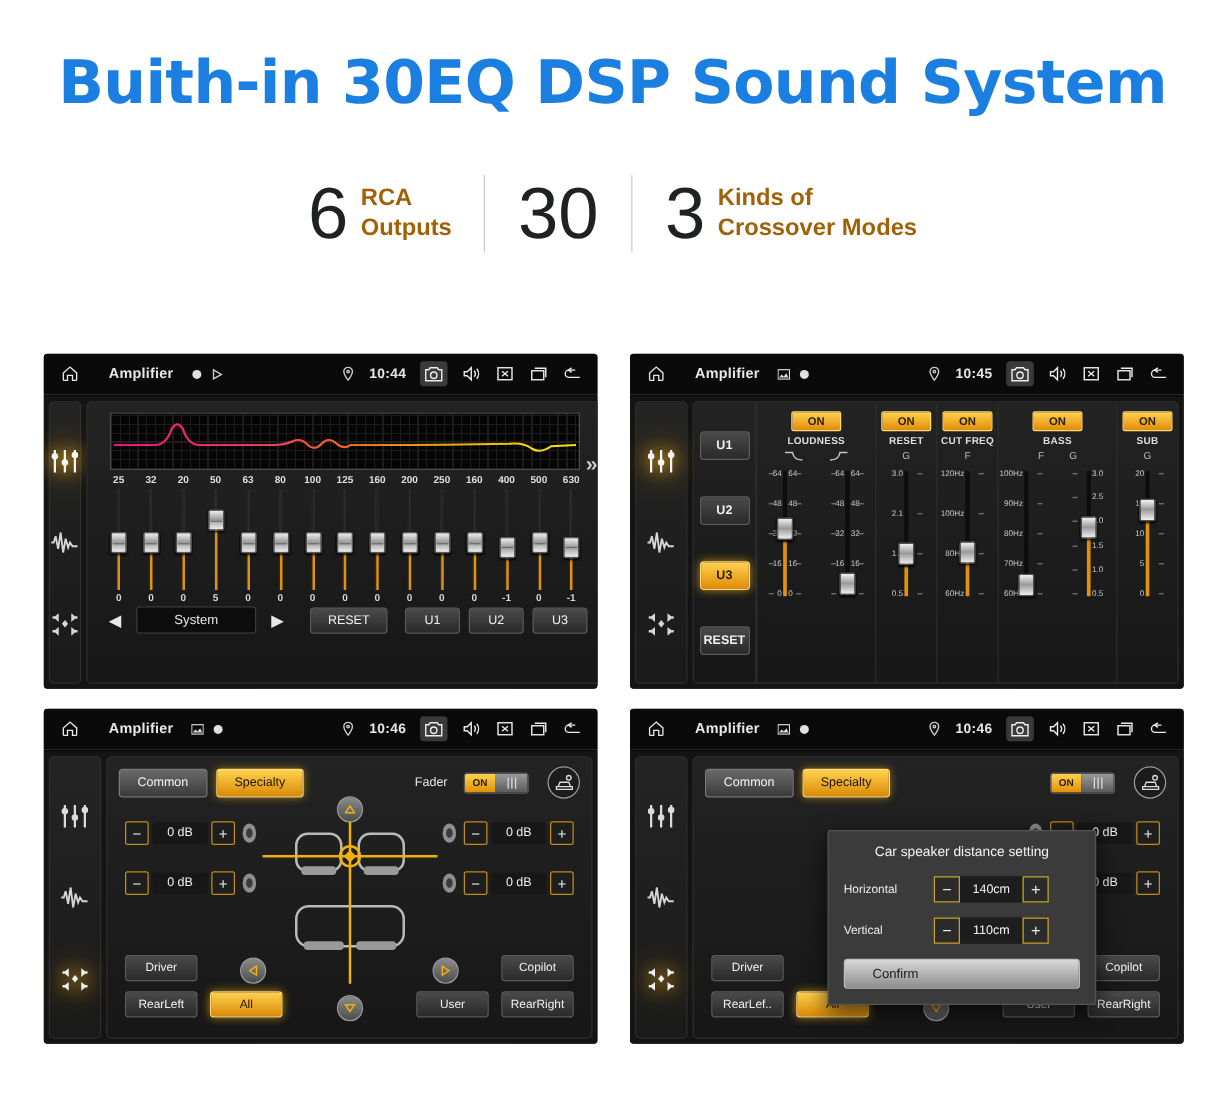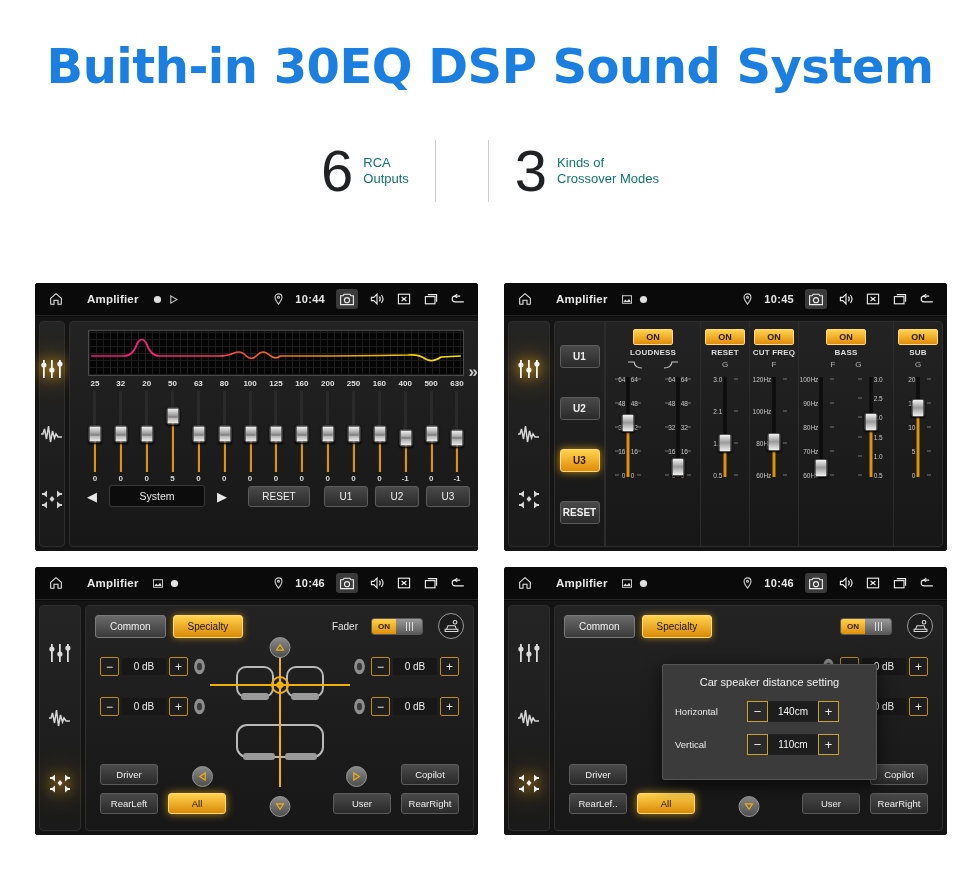--- a/index.html
+++ b/index.html
@@ -35,24 +35,25 @@
     padding: 0 26px;
   }
   .stat-num {
     font-size: 58px;
     color: #1f2123;
     font-family: "Liberation Sans", sans-serif;
     font-weight: normal;
     line-height: 1;
   }
   .stat-txt {
-    font-size: 13px;
-    color: #0f766e;
+    font-size: 19px;
+    color: #a16207;
     line-height: 1.25;
     white-space: pre-line;
+    font-weight: bold;
   }
   .stat-div {
     width: 1px; height: 62px; background: #c9cbcd;
   }
 
   
   .screens {
     position: absolute;
     top: 283px; left: 35px;
     width: 912px;
@@ -321,20 +322,21 @@
 <h1 class="page-title">Buith-in 30EQ DSP Sound System</h1>
 
 <div class="stats-row">
   <div class="stat">
     <span class="stat-num">6</span>
     <span class="stat-txt">RCA
 Outputs</span>
   </div>
   <div class="stat-div"></div>
   <div class="stat">
+    <span class="stat-num">30</span>
   </div>
   <div class="stat-div"></div>
   <div class="stat">
     <span class="stat-num">3</span>
     <span class="stat-txt">Kinds of
 Crossover Modes</span>
   </div>
 </div>
 
 <div class="screens">
@@ -1167,19 +1169,20 @@
                 </div>
               </div>
               <div class="dlg-row">
                 <span class="dlg-row-label">Vertical</span>
                 <div class="dlg-stepper">
                   <div class="dlg-sbtn">−</div>
                   <div class="dlg-sval">110cm</div>
                   <div class="dlg-sbtn">+</div>
                 </div>
               </div>
+              <div class="dlg-confirm">Confirm</div>
             </div>
           </div>
         </div>
       </div>
     </div>
   </div>
 </div>
 
 </body></html>

